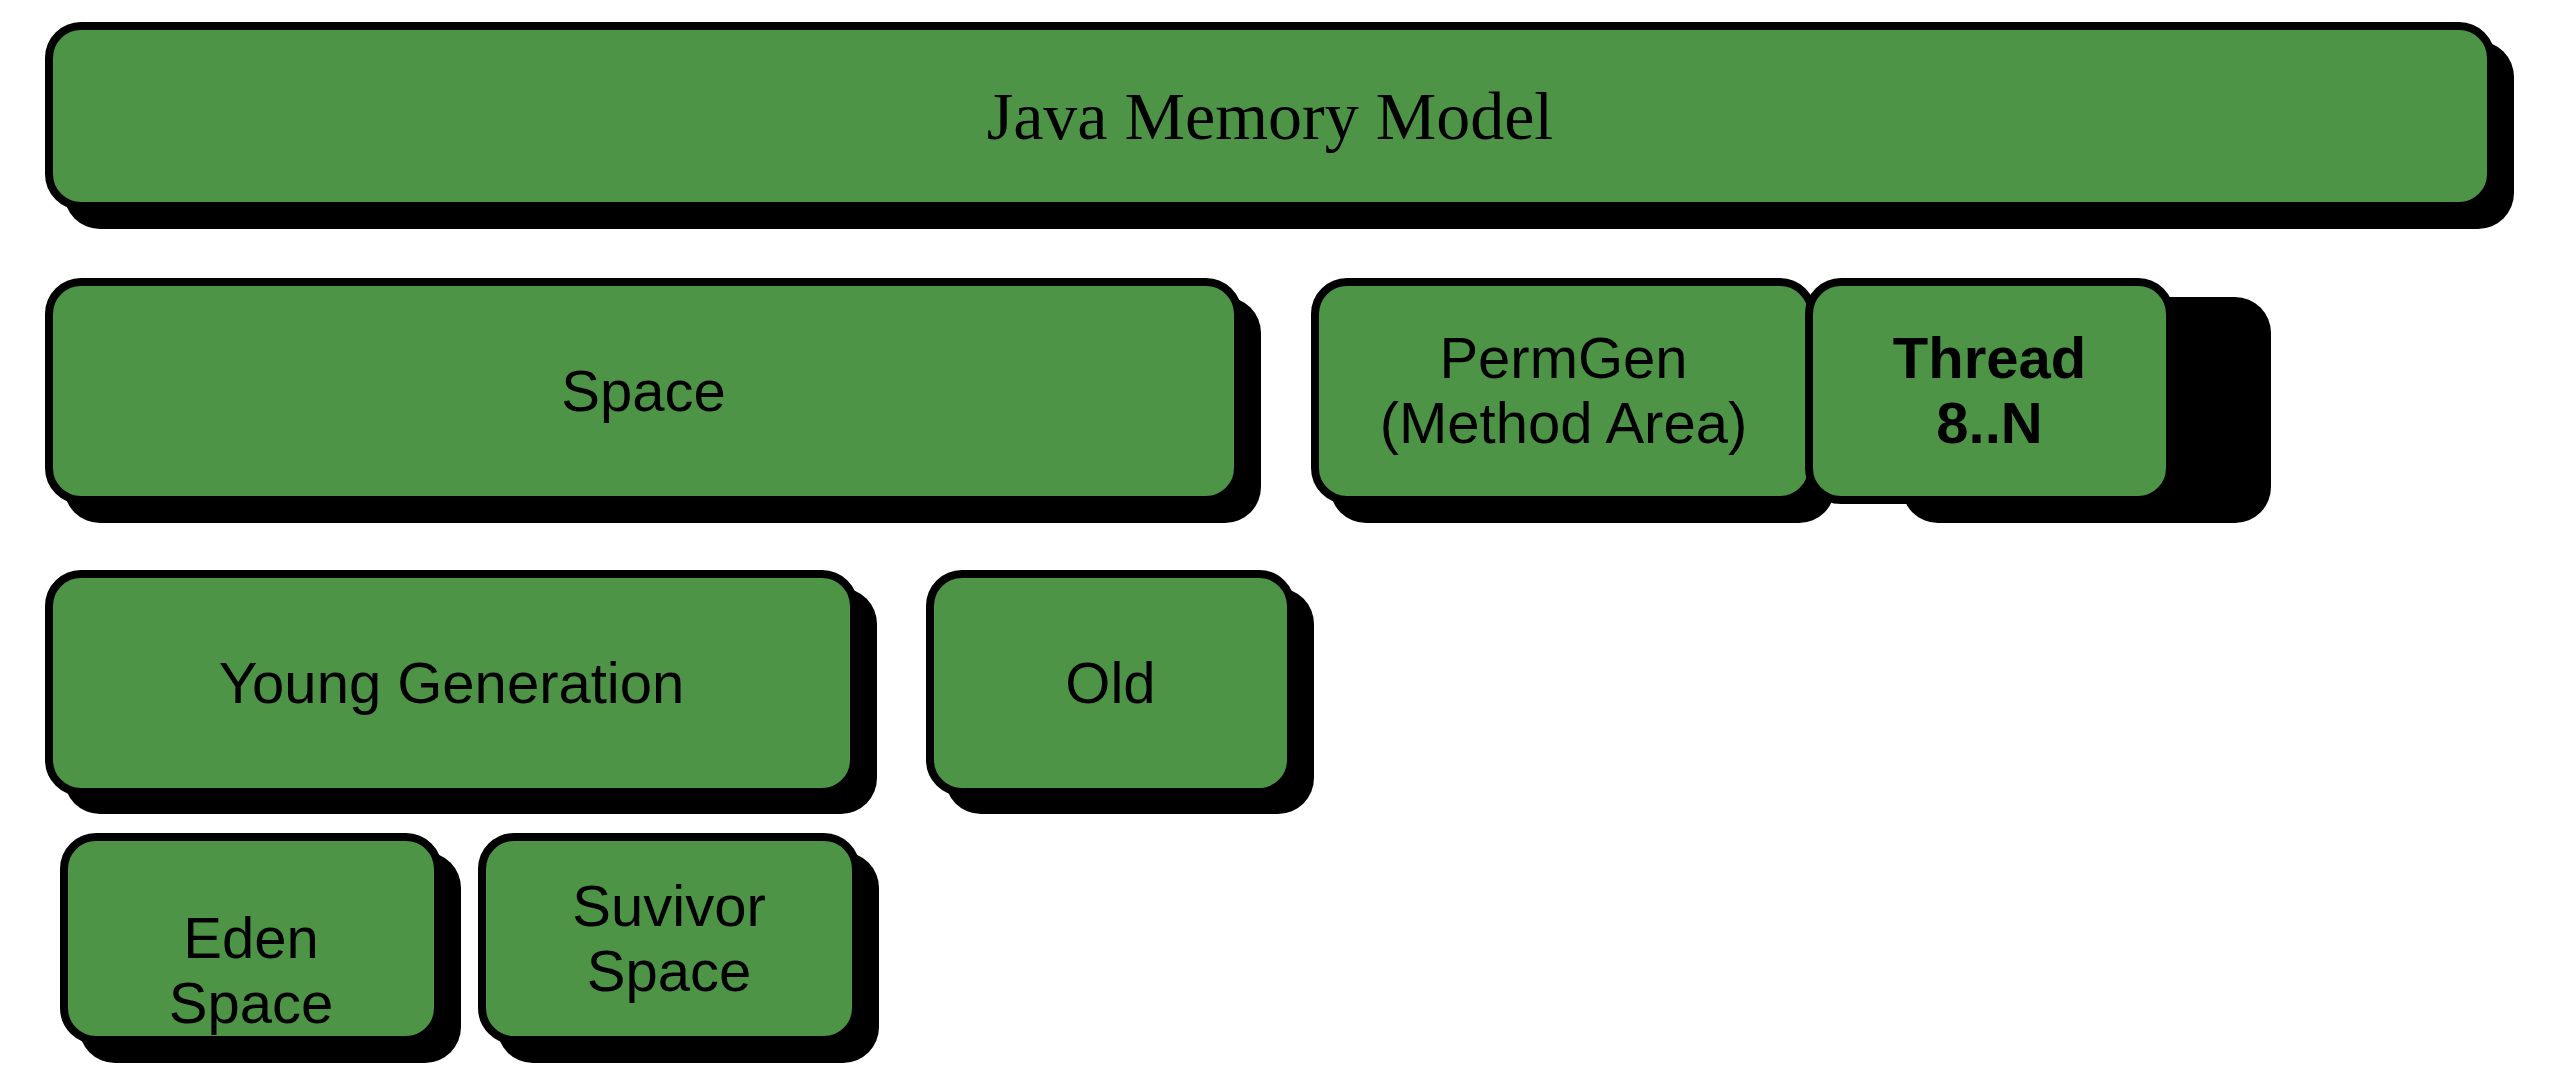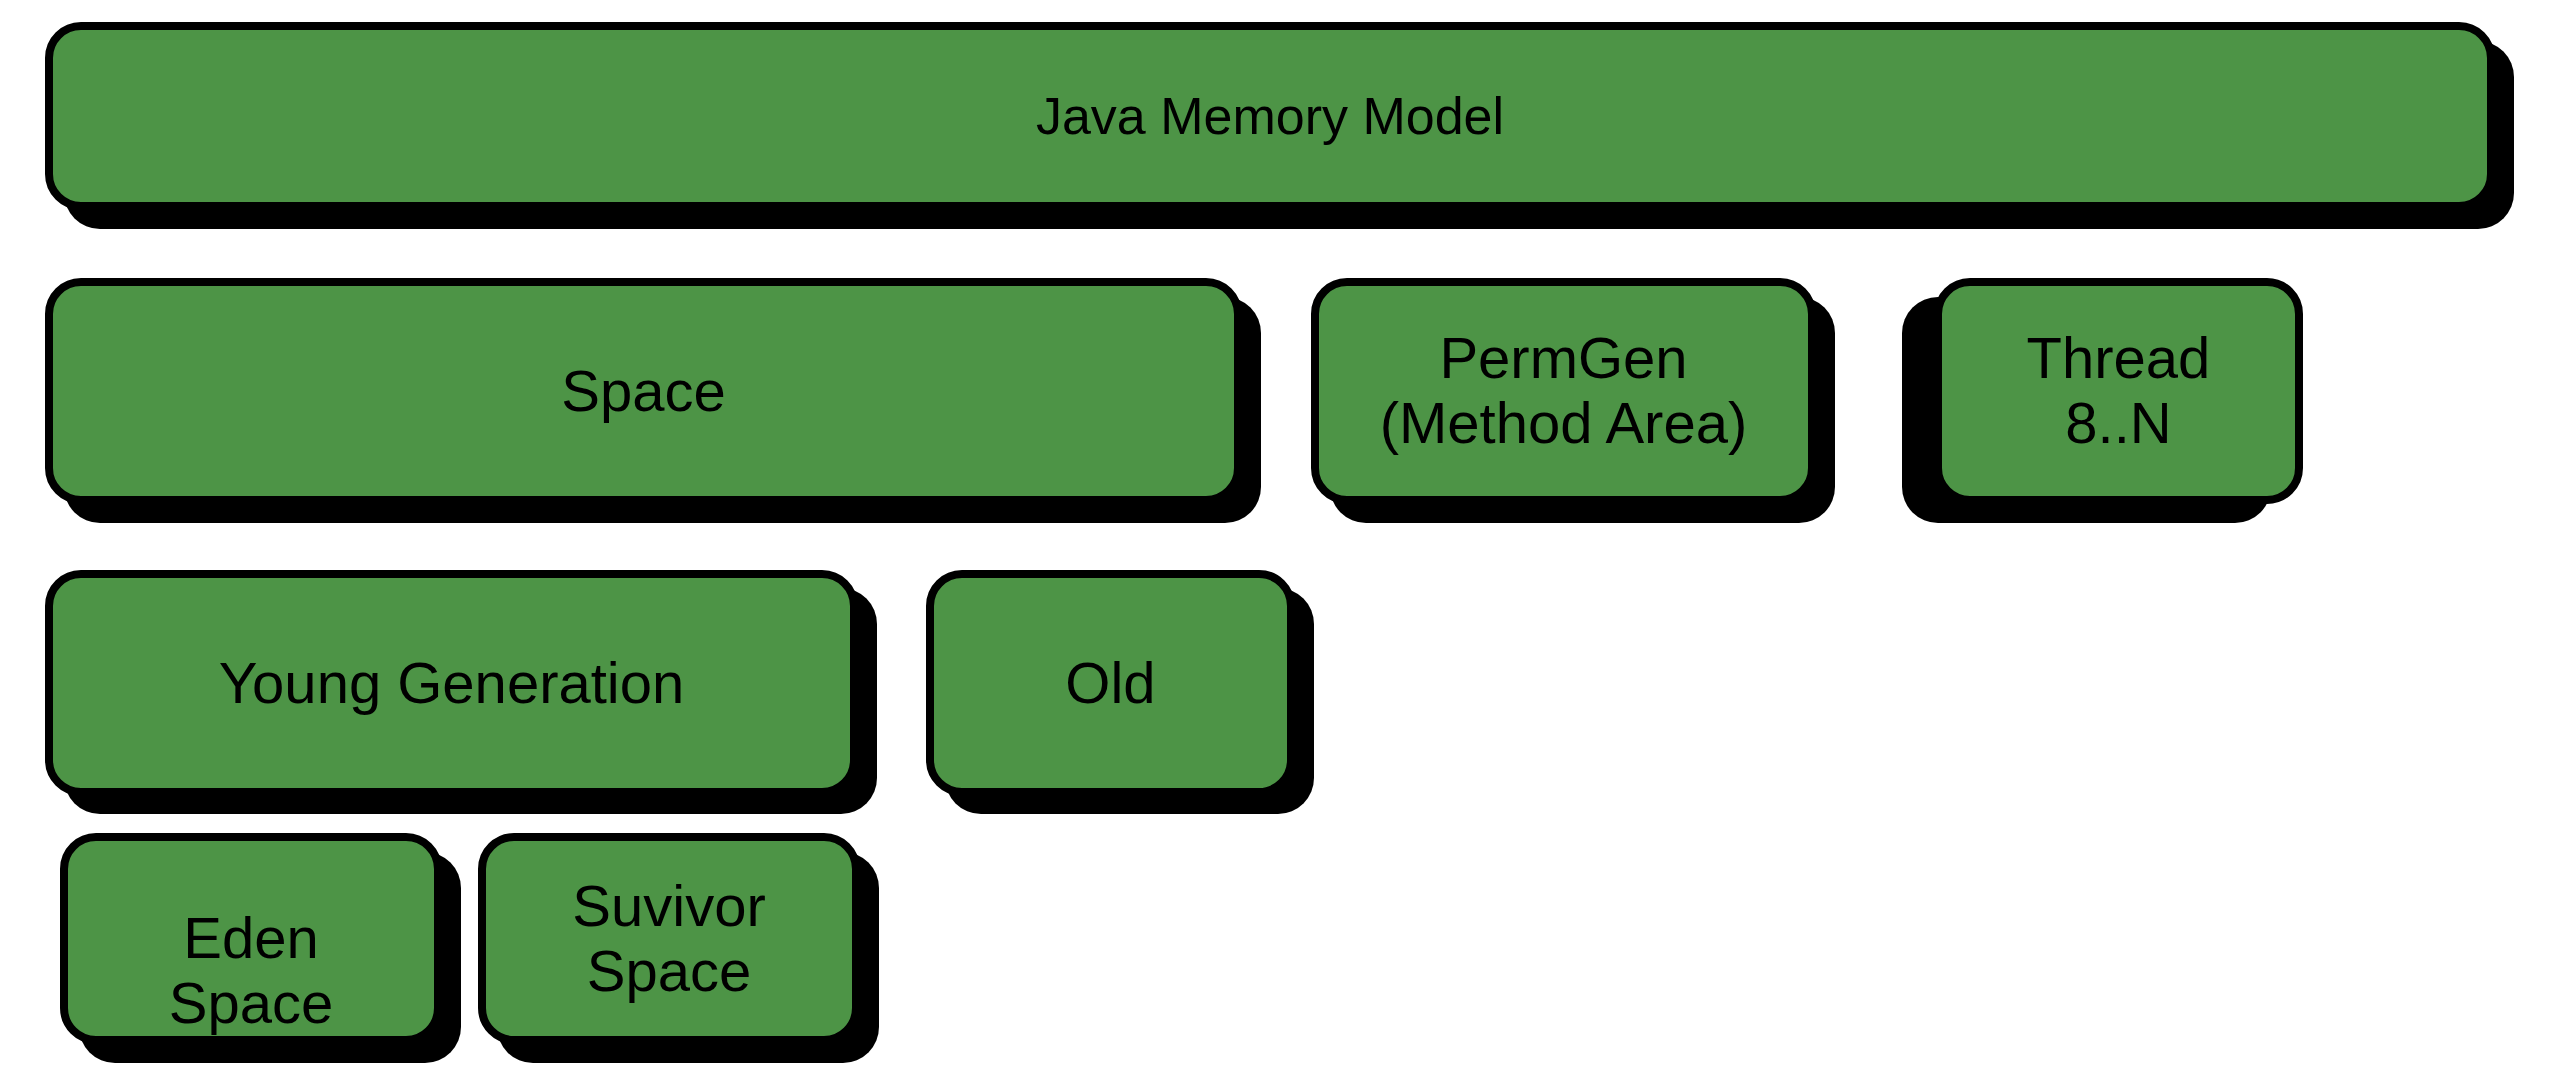--- a/index.html
+++ b/index.html
@@ -27,21 +27,21 @@
   .shadow {
     background: #000;
     z-index: 1;
   }
   .face {
     background: #4d9446;
     border: 8.7px solid #000;
     z-index: 2;
   }
   .lbl { font-size: 58px; }
-  .lbl-lg { font-size: 52px; }
+  .lbl-lg { font-size: 68px; font-family: Liberation Serif, serif; }
 </style>
 </head>
 <body>
 
 <div class="canvas">
 
   <div class="box shadow" style="left:64px;  top:41px;  width:2450px; height:188px;"></div>
   <div class="box face" style="left:45px;  top:22px;  width:2450px; height:188px;">
     <span class="lbl-lg">Java Memory Model</span>
   </div>
@@ -53,21 +53,21 @@
 
   <div class="box shadow" style="left:1330px; top:297px; width:505px; height:226px;"></div>
   <div class="box face" style="left:1311px; top:278px; width:505px; height:226px;">
     <div>
       <div class="lbl">PermGen</div>
       <div class="lbl">(Method Area)</div>
     </div>
   </div>
 
   <div class="box shadow" style="left:1902px; top:297px; width:369px; height:226px;"></div>
-  <div class="box face" style="left:1934px; top:278px; width:369px; height:226px;">
+  <div class="box face" style="left:1805px; top:278px; width:369px; height:226px;font-weight:bold;">
     <div>
       <div class="lbl">Thread</div>
       <div class="lbl">8..N</div>
     </div>
   </div>
 
   <div class="box shadow" style="left:64px;   top:588px; width:813px; height:226px;"></div>
   <div class="box face" style="left:45px;   top:570px; width:813px; height:226px;">
     <span class="lbl">Young Generation</span>
   </div>

